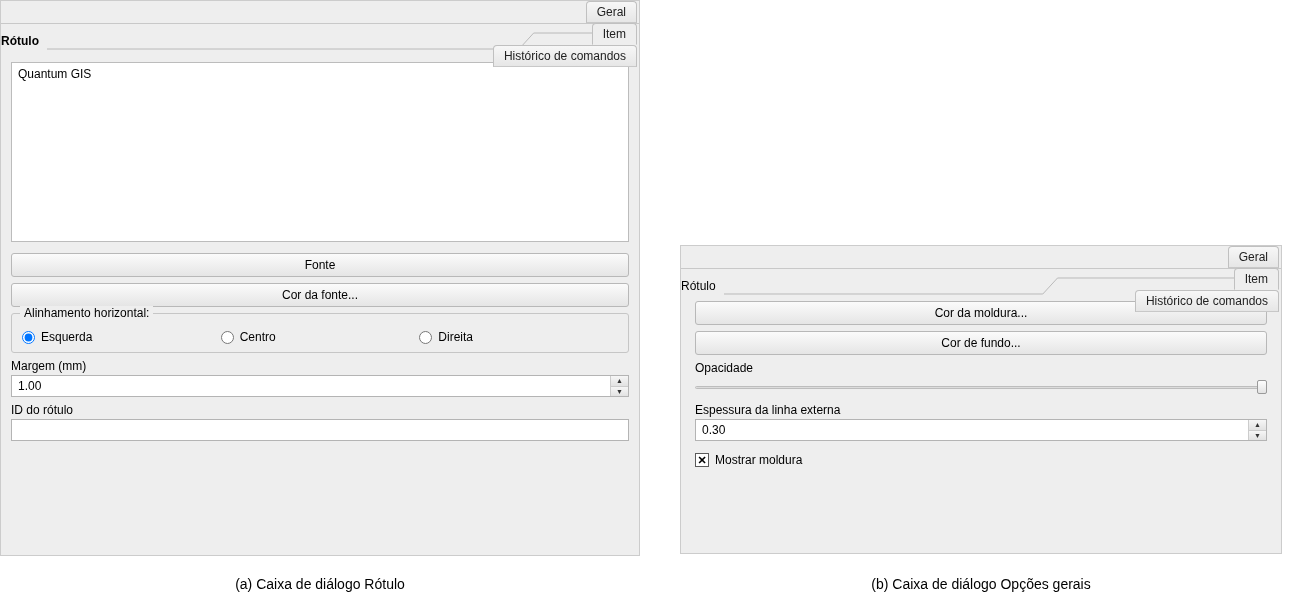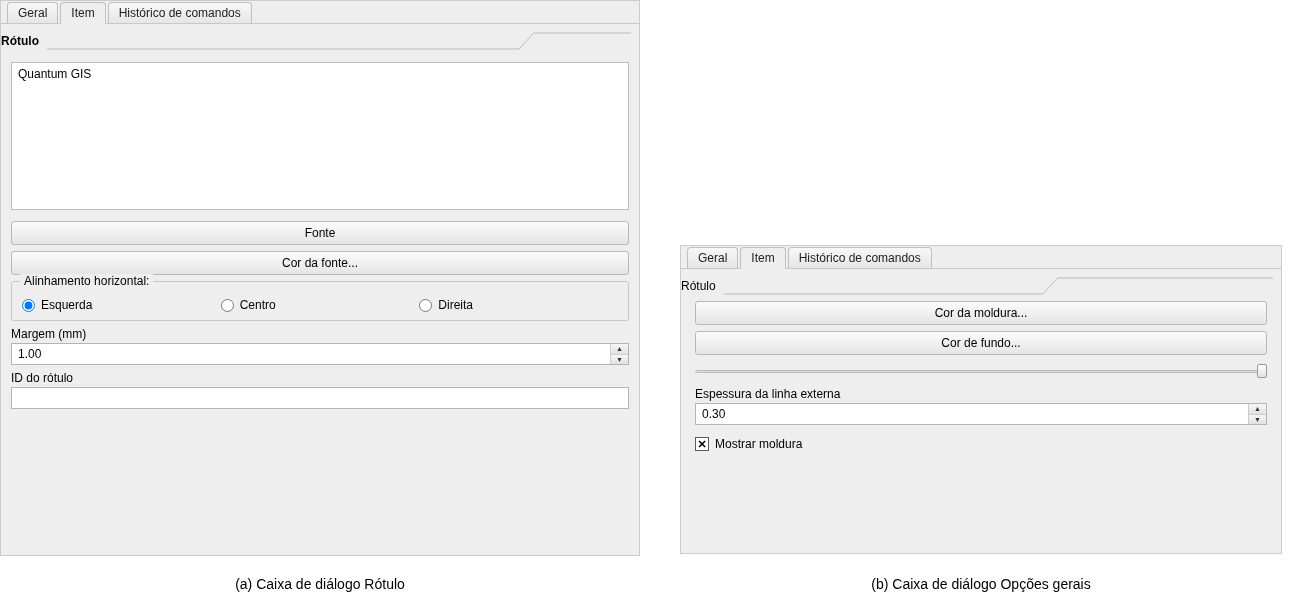--- a/index.html
+++ b/index.html
@@ -19,20 +19,21 @@
 }
 .panel-left { left: 0; top: 0; width: 640px; height: 556px; }
 .panel-right { left: 680px; top: 245px; width: 602px; height: 309px; }
 
 .tabs {
   display: flex;
   align-items: flex-end;
   height: 23px;
   padding-left: 6px;
   position: relative;
+  flex-direction: column;
 }
 .tabs-line {
   position: absolute;
   left: 0; right: 0; bottom: 0;
   height: 1px;
   background: #c8c8c8;
 }
 .tab {
   padding: 3px 10px 3px 10px;
   border: 1px solid #c0c0c0;
@@ -79,21 +80,21 @@
   background: transparent;
 }
 .section-header .diag svg {
   position: absolute;
   left: 0; top: 0;
   width: 100%;
   height: 18px;
 }
 .textarea {
   width: 100%;
-  height: 148px;
+  height: 180px;
   border: 1px solid #bcbcbc;
   background: #fff;
   padding: 4px 6px;
   font-size: 12px;
   font-family: inherit;
   resize: none;
   outline: none;
 }
 .btn {
   display: block;
@@ -279,20 +280,21 @@
         </svg>
       </div>
     </div>
   </div>
 
 
   <div class="content-right">
     <button class="btn">Cor da moldura...</button>
     <button class="btn">Cor de fundo...</button>
 
+    <div class="field-label">Opacidade</div>
     <div class="slider-wrap">
       <div class="slider-track"></div>
       <div class="slider-thumb"></div>
     </div>
 
     <div class="field-label">Espessura da linha externa</div>
     <div class="spinbox">
       <input type="text" value="0.30" style="">
       <div class="spin-btns">
         <div class="sb">▲</div>

